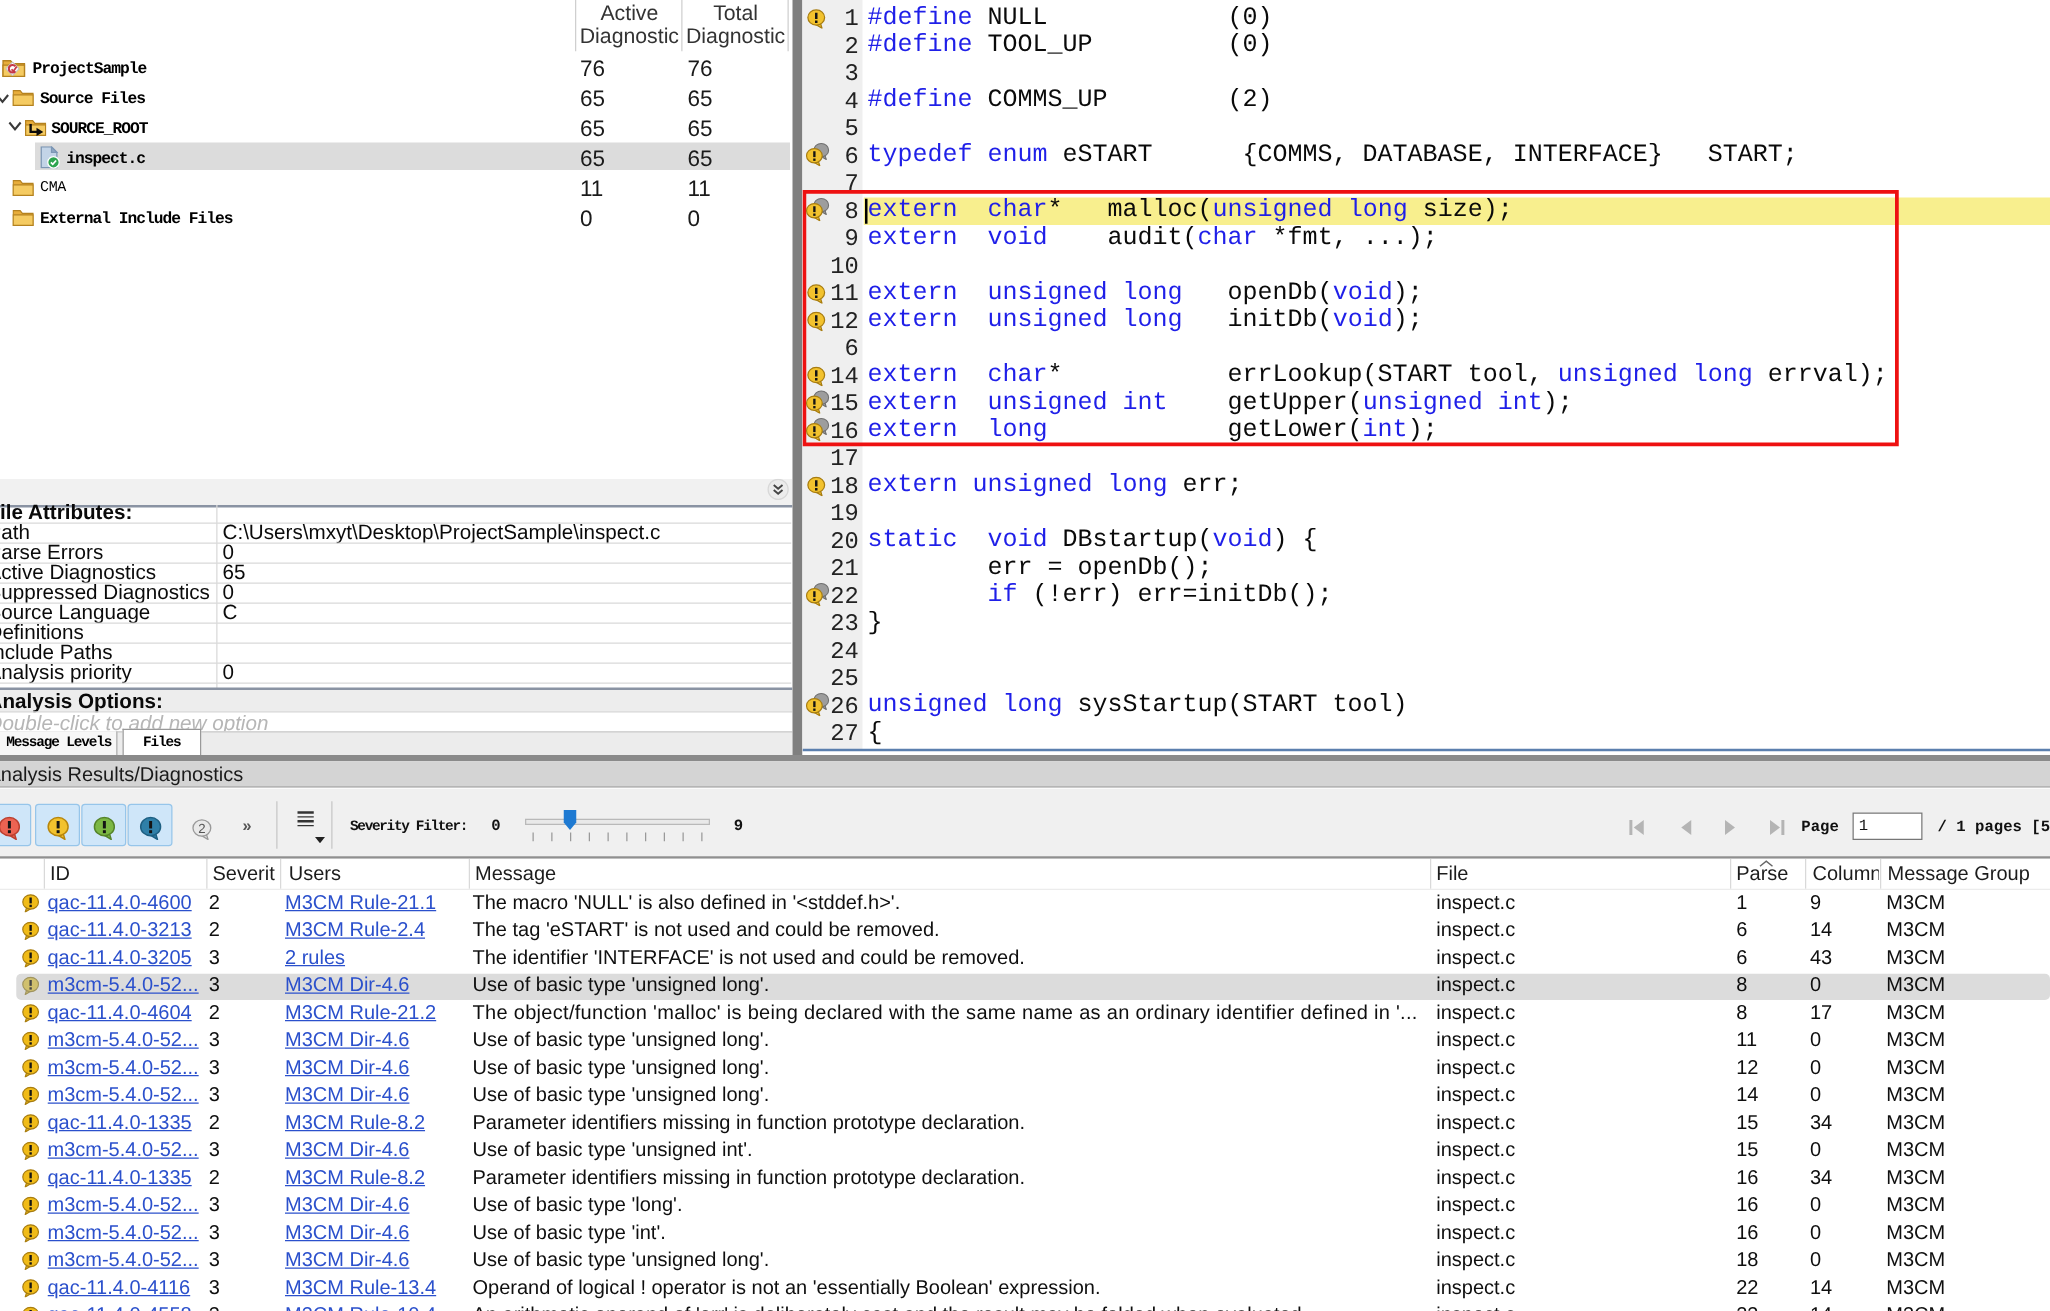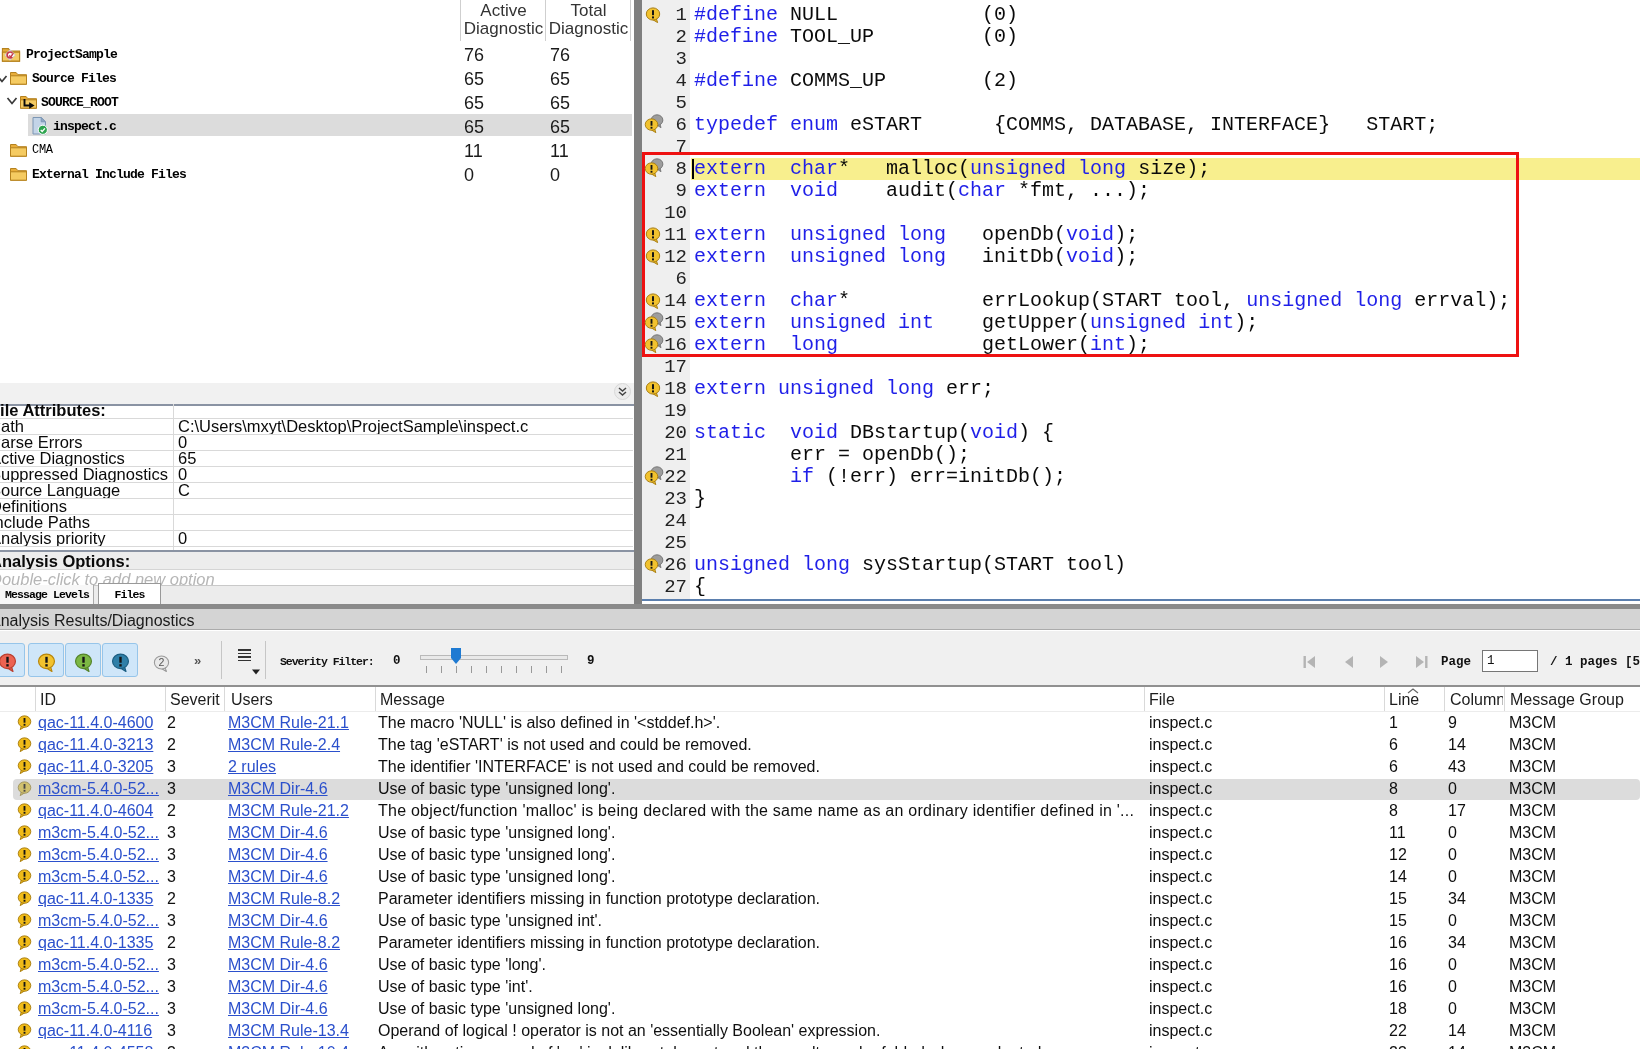--- a/index.html
+++ b/index.html
@@ -370,21 +370,21 @@
 <div class="abs" style="left:374.5px;top:0;width:1px;height:24px;background:#d9d9d9"></div>
 <div class="abs" style="left:1144.0px;top:0;width:1px;height:24px;background:#d9d9d9"></div>
 <div class="abs" style="left:1384.0px;top:0;width:1px;height:24px;background:#d9d9d9"></div>
 <div class="abs" style="left:1444.0px;top:0;width:1px;height:24px;background:#d9d9d9"></div>
 <div class="abs" style="left:1504.0px;top:0;width:1px;height:24px;background:#d9d9d9"></div>
 <div class="hdrtxt" style="left:40px;top:4px;width:120px;overflow:hidden;white-space:nowrap">ID</div>
 <div class="hdrtxt" style="left:170px;top:4px;width:54px;overflow:hidden;white-space:nowrap">Severit</div>
 <div class="hdrtxt" style="left:231px;top:4px;width:140px;overflow:hidden;white-space:nowrap">Users</div>
 <div class="hdrtxt" style="left:380px;top:4px;width:760px;overflow:hidden;white-space:nowrap">Message</div>
 <div class="hdrtxt" style="left:1149px;top:4px;width:230px;overflow:hidden;white-space:nowrap">File</div>
-<div class="hdrtxt" style="left:1389px;top:4px;width:53px;overflow:hidden;white-space:nowrap">Line</div>
+<div class="hdrtxt" style="left:1389px;top:4px;width:53px;overflow:hidden;white-space:nowrap">Parse</div>
 <div class="hdrtxt" style="left:1450px;top:4px;width:53px;overflow:hidden;white-space:nowrap">Column</div>
 <div class="hdrtxt" style="left:1510px;top:4px;width:128px;overflow:hidden;white-space:nowrap">Message Group</div>
 <svg class="abs" style="left:1407px;top:1px" width="12" height="6" viewBox="0 0 12 6">
       <path d="M1 5 L6 1 L11 5" fill="none" stroke="#666" stroke-width="1.2"></path>
     </svg>
 <div class="abs" style="left:0;top:24px;width:1640px;height:1px;background:#ececec"></div>
 <svg style="position:absolute;left:17px;top:28px;opacity:1.0" width="15" height="15" viewBox="0 0 16 16">
       <path d="M4.6 11.6 L3.4 15.6 L8.8 12.3 Z" fill="#f0bb18" stroke="#a87d10" stroke-width="1" stroke-linejoin="round"></path>
       <ellipse cx="8" cy="7" rx="6.7" ry="6.1" fill="#f0bb18" stroke="#a87d10" stroke-width="1"></ellipse>
       <rect x="7" y="3.2" width="2" height="5" fill="#151515"></rect>

